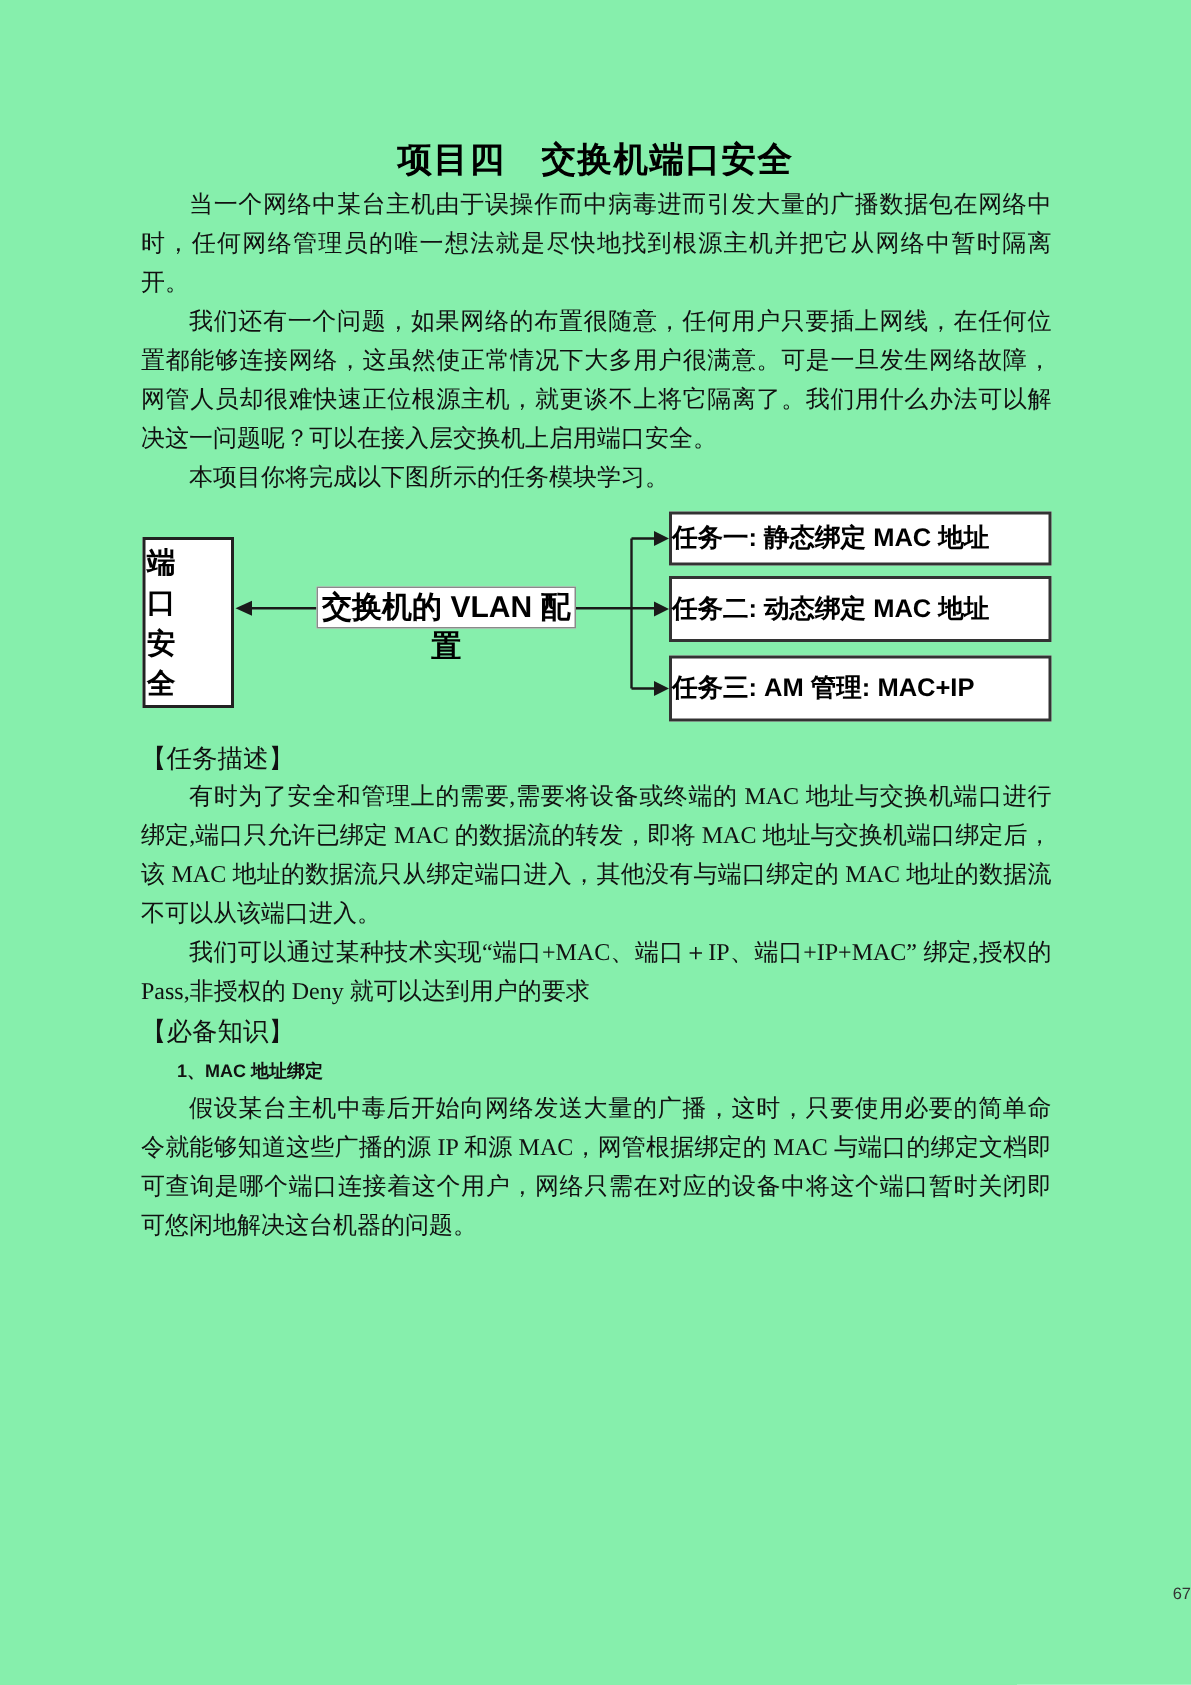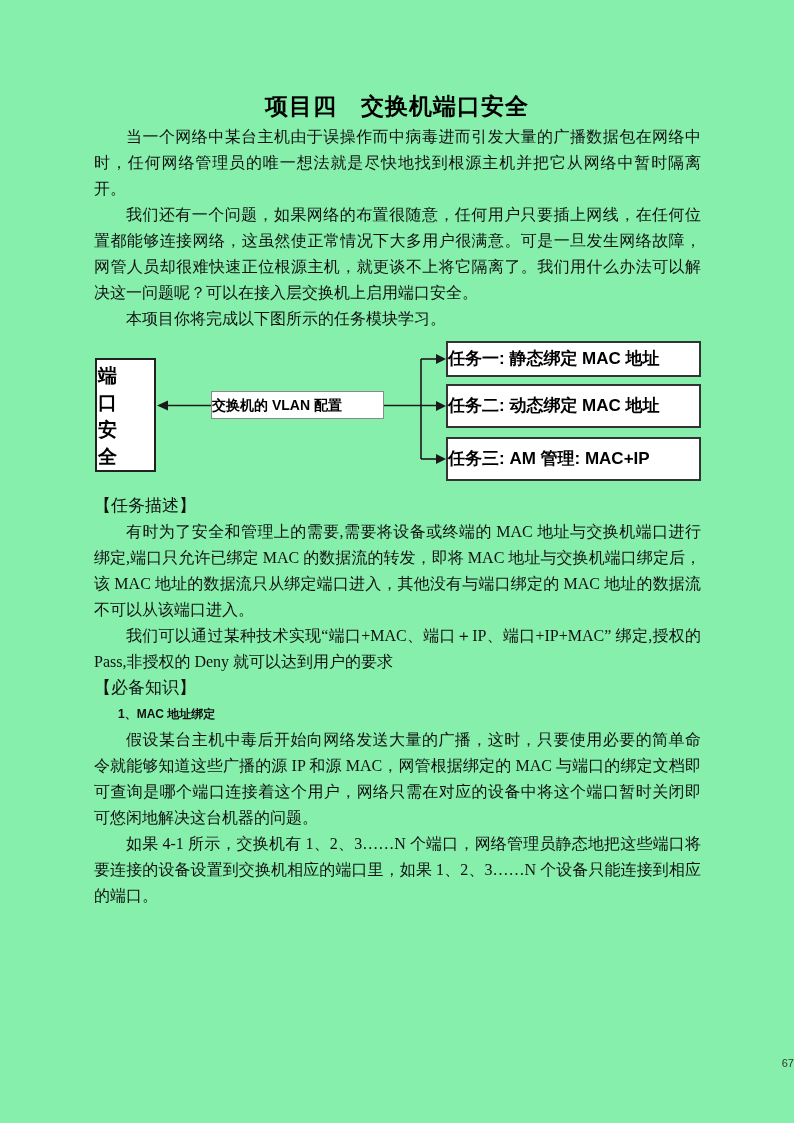--- a/index.html
+++ b/index.html
@@ -41,21 +41,21 @@
     left:1px;top:21px;width:61px;height:114px;
     border:2px solid #222;
     font-size:19px;line-height:27px;text-align:center;
     word-break:break-all;padding:2px 0 0 0;
     display:flex;align-items:center;justify-content:flex-start;
   }
   .left-box span{display:block;width:1.1em;word-break:break-all;text-indent:0;}
   .center-box{
     left:117px;top:54px;width:173px;height:28px;
     border:1px solid #8a8a8a;
-    font-size:14px;line-height:26px;
+    font-size:20px;line-height:26px;text-align:center;
   }
   .task-box{
     left:352px;width:255px;border:2px solid #333;
     font-size:17px;display:flex;align-items:center;
   }
   .task-1{top:4px;height:36px;}
   .task-2{top:47px;height:44px;}
   .task-3{top:100px;height:44px;}
   .connectors{position:absolute;left:0;top:0;pointer-events:none;}
   .page-num{
@@ -106,17 +106,16 @@
       <div class="dbox task-box task-3">任务三: AM 管理: MAC+IP</div>
     </div>
 
     <p class="sec-head">【任务描述】</p>
     <p class="para">有时为了安全和管理上的需要,需要将设备或终端的 MAC 地址与交换机端口进行绑定,端口只允许已绑定 MAC 的数据流的转发，即将 MAC 地址与交换机端口绑定后，该 MAC 地址的数据流只从绑定端口进入，其他没有与端口绑定的 MAC 地址的数据流不可以从该端口进入。</p>
     <p class="para">我们可以通过某种技术实现“端口+MAC、端口＋IP、端口+IP+MAC” 绑定,授权的 Pass,非授权的 Deny 就可以达到用户的要求</p>
 
     <p class="sec-head">【必备知识】</p>
     <p class="sub-head">1、MAC 地址绑定</p>
     <p class="para">假设某台主机中毒后开始向网络发送大量的广播，这时，只要使用必要的简单命令就能够知道这些广播的源 IP 和源 MAC，网管根据绑定的 MAC 与端口的绑定文档即可查询是哪个端口连接着这个用户，网络只需在对应的设备中将这个端口暂时关闭即可悠闲地解决这台机器的问题。</p>
-    <p class="para">如果 4-1 所示，交换机有 1、2、3……N 个端口，网络管理员静态地把这些端口将要连接的设备设置到交换机相应的端口里，如果 1、2、3……N 个设备只能连接到相应的端口。</p>
   </div>
 
   <div class="page-num">67</div>
 </div>
 
 </body></html>

